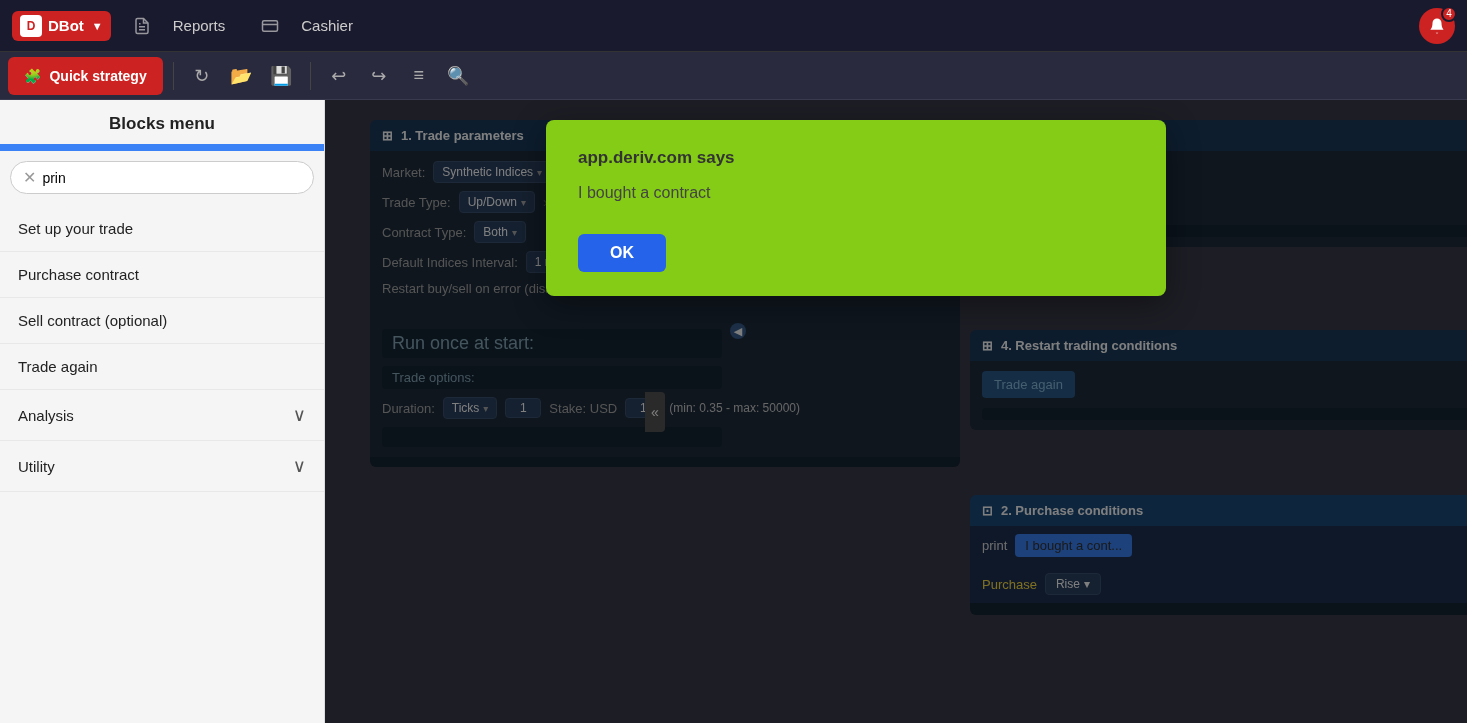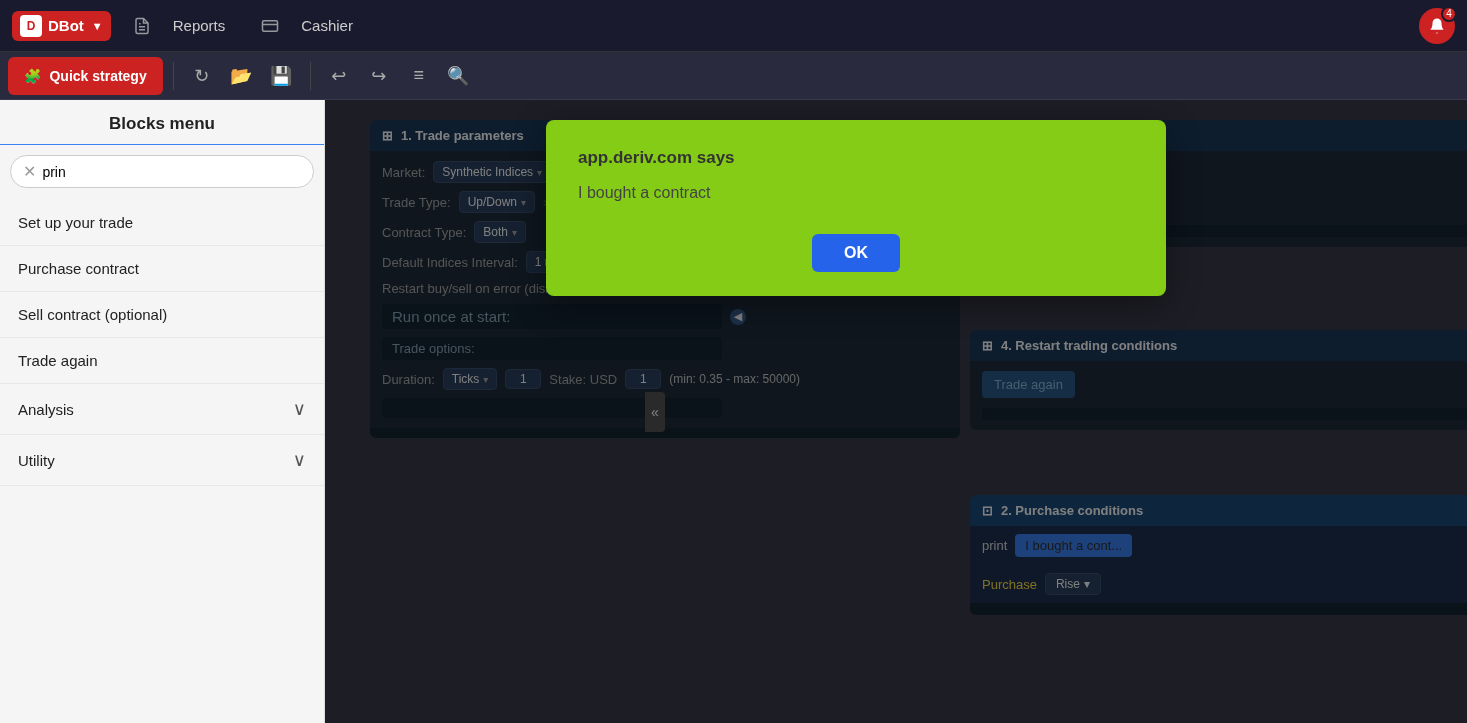--- a/index.html
+++ b/index.html
@@ -61,21 +61,21 @@
       display: flex; height: calc(723px - 100px);
     }
 
     
     .sidebar {
       width: 325px; background: #f5f5f5; border-right: 1px solid #ddd;
       display: flex; flex-direction: column; flex-shrink: 0;
     }
     .sidebar-title {
       font-size: 17px; font-weight: 700; text-align: center;
-      padding: 14px 12px 10px; border-bottom: 1px solid #3b82f6; color: #222;
+      padding: 14px 12px 10px; border-bottom: 7px solid #3b82f6; color: #222;
       background: #f5f5f5;
     }
     .search-bar {
       display: flex; align-items: center; gap: 6px;
       margin: 10px 10px 6px; background: white; border: 1px solid #ccc;
       border-radius: 20px; padding: 6px 12px;
     }
     .search-bar input {
       border: none; outline: none; font-size: 14px; flex: 1; background: transparent;
     }
@@ -185,21 +185,21 @@
       padding-top: 0;
     }
     .dialog-box {
       background: #84cc16; border-radius: 8px; padding: 28px 32px 24px;
       width: 620px; margin-top: 10px;
       box-shadow: 0 8px 32px rgba(0,0,0,0.4);
       position: relative; top: 10px; left: -40px;
     }
     .dialog-title { font-size: 17px; font-weight: 600; color: #333; margin-bottom: 16px; }
     .dialog-message { font-size: 16px; color: #444; margin-bottom: 32px; }
-    .dialog-footer { display: flex; justify-content: center; }
+    .dialog-footer { display: flex; justify-content: flex-start; }
     .dialog-ok-btn {
       background: #2563eb; color: white; border: none;
       border-radius: 6px; padding: 10px 32px; font-size: 16px; font-weight: 600;
       cursor: pointer;
     }
   </style>
 </head>
 <body>
 
 <div class="top-nav">
@@ -346,21 +346,21 @@
           </div>
         </div>
 
         <div class="block-row">
           <span class="block-label">Restart buy/sell on error (disable for better performance):</span>
           <input type="checkbox" class="block-checkbox" style="">
         </div>
 
 
         <div class="block-row" style="margin-top: 6px;">
-          <div style="background: #152535; border-radius: 4px; padding: 4px 10px; color: #8ab; font-size: 15px; width: 340px;">
+          <div style="background: #152535; border-radius: 4px; padding: 4px 10px; color: #8ab; font-size: 18px; width: 340px; margin-top: 25px;">
             <span>Run once at start:</span>
           </div>
           <div class="block-connector">◀</div>
         </div>
 
         <div class="block-row" style="margin-top: 4px;">
           <div style="background: #152535; border-radius: 4px; padding: 4px 10px; color: #8ab; font-size: 13px; width: 340px;">
             <span>Trade options:</span>
           </div>
         </div>

